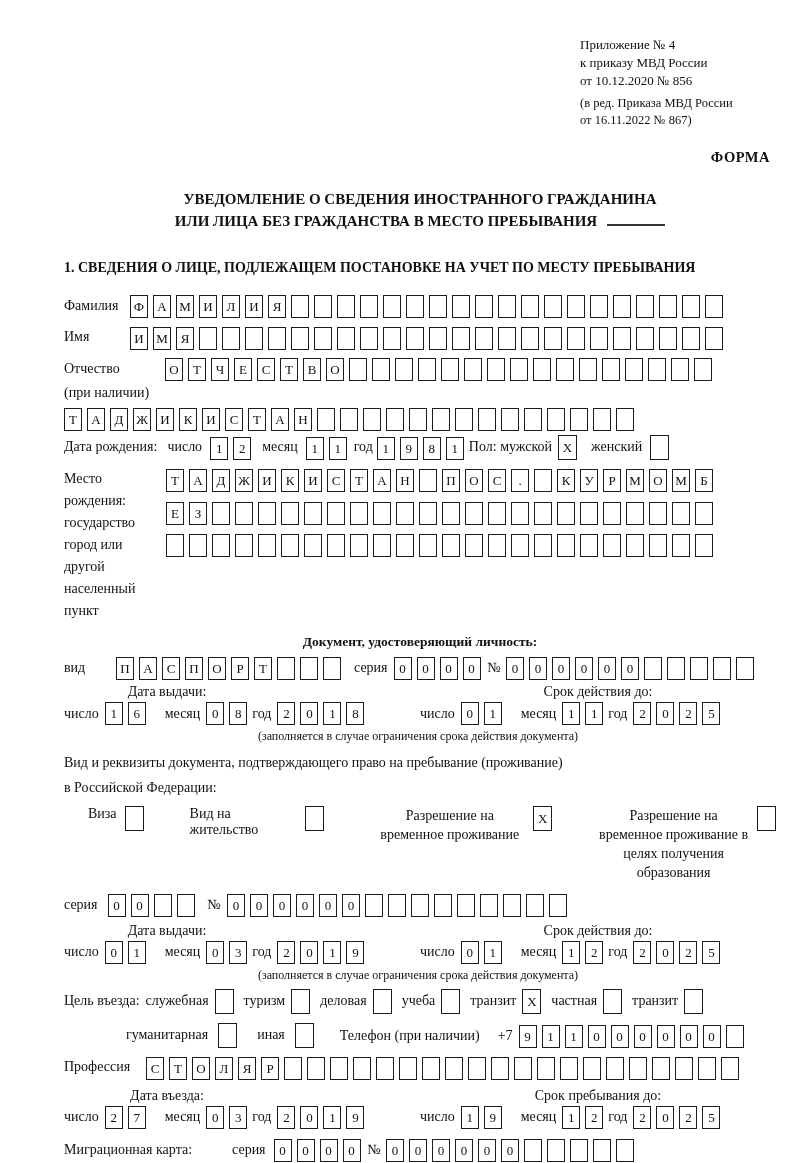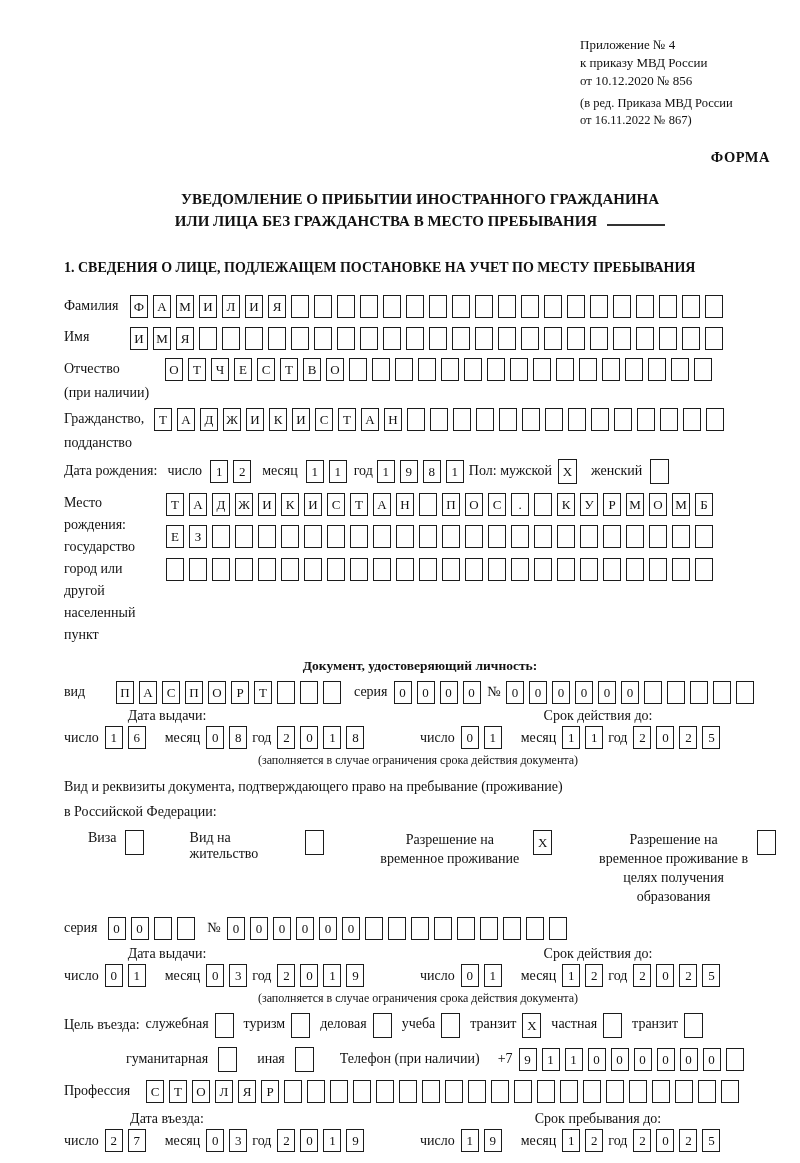--- a/index.html
+++ b/index.html
@@ -56,21 +56,21 @@
     <div>к приказу МВД России</div>
     <div>от 10.12.2020 № 856</div>
   </div>
   <div class="amend">
     <div>(в ред. Приказа МВД России</div>
     <div>от 16.11.2022 № 867)</div>
   </div>
   <div class="forma">ФОРМА</div>
 
   <div class="title">
-    <div>УВЕДОМЛЕНИЕ О ПРИБЫТИИ ИНОСТРАННОГО ГРАЖДАНИНА</div>
+    <div>УВЕДОМЛЕНИЕ О СВЕДЕНИЯ ИНОСТРАННОГО ГРАЖДАНИНА</div>
     <div><span>ИЛИ ЛИЦА БЕЗ ГРАЖДАНСТВА В МЕСТО ПРЕБЫВАНИЯ</span><span class="uline"></span></div>
   </div>
 
   <div class="sect">1. СВЕДЕНИЯ О ЛИЦЕ, ПОДЛЕЖАЩЕМ ПОСТАНОВКЕ НА УЧЕТ ПО МЕСТУ ПРЕБЫВАНИЯ</div>
 
   <div class="row">
     <span class="lbl" style="width:66px">Фамилия</span>
     <span class="cells"><span class="cell">Ф</span><span class="cell">А</span><span class="cell">М</span><span class="cell">И</span><span class="cell">Л</span><span class="cell">И</span><span class="cell">Я</span><span class="cell"></span><span class="cell"></span><span class="cell"></span><span class="cell"></span><span class="cell"></span><span class="cell"></span><span class="cell"></span><span class="cell"></span><span class="cell"></span><span class="cell"></span><span class="cell"></span><span class="cell"></span><span class="cell"></span><span class="cell"></span><span class="cell"></span><span class="cell"></span><span class="cell"></span><span class="cell"></span><span class="cell"></span></span>
   </div>
 
@@ -81,24 +81,20 @@
 
   <div class="row" style="margin-bottom:2px;">
     <span class="lbl stack" style="width:101px">
       <span>Отчество</span>
       <span class="l2">(при наличии)</span>
     </span>
     <span class="cells"><span class="cell">О</span><span class="cell">Т</span><span class="cell">Ч</span><span class="cell">Е</span><span class="cell">С</span><span class="cell">Т</span><span class="cell">В</span><span class="cell">О</span><span class="cell"></span><span class="cell"></span><span class="cell"></span><span class="cell"></span><span class="cell"></span><span class="cell"></span><span class="cell"></span><span class="cell"></span><span class="cell"></span><span class="cell"></span><span class="cell"></span><span class="cell"></span><span class="cell"></span><span class="cell"></span><span class="cell"></span><span class="cell"></span></span>
   </div>
 
   <div class="row" style="margin-bottom:4px;">
-    <span class="lbl stack" style="width:90px">
-      <span>Гражданство,</span>
-      <span class="l2">подданство</span>
-    </span>
     <span class="cells"><span class="cell">Т</span><span class="cell">А</span><span class="cell">Д</span><span class="cell">Ж</span><span class="cell">И</span><span class="cell">К</span><span class="cell">И</span><span class="cell">С</span><span class="cell">Т</span><span class="cell">А</span><span class="cell">Н</span><span class="cell"></span><span class="cell"></span><span class="cell"></span><span class="cell"></span><span class="cell"></span><span class="cell"></span><span class="cell"></span><span class="cell"></span><span class="cell"></span><span class="cell"></span><span class="cell"></span><span class="cell"></span><span class="cell"></span><span class="cell"></span></span>
   </div>
 
   <div class="row" style="align-items:center;margin-bottom:8px;">
     <span class="lbl" style="margin-right:10px">Дата рождения:</span>
     <span style="margin-right:8px">число</span>
     <span class="cells"><span class="cell">1</span><span class="cell">2</span></span>
     <span style="margin:0 8px 0 6px">месяц</span>
     <span class="cells"><span class="cell">1</span><span class="cell">1</span></span>
     <span style="margin:0 4px 0 2px">год</span>

